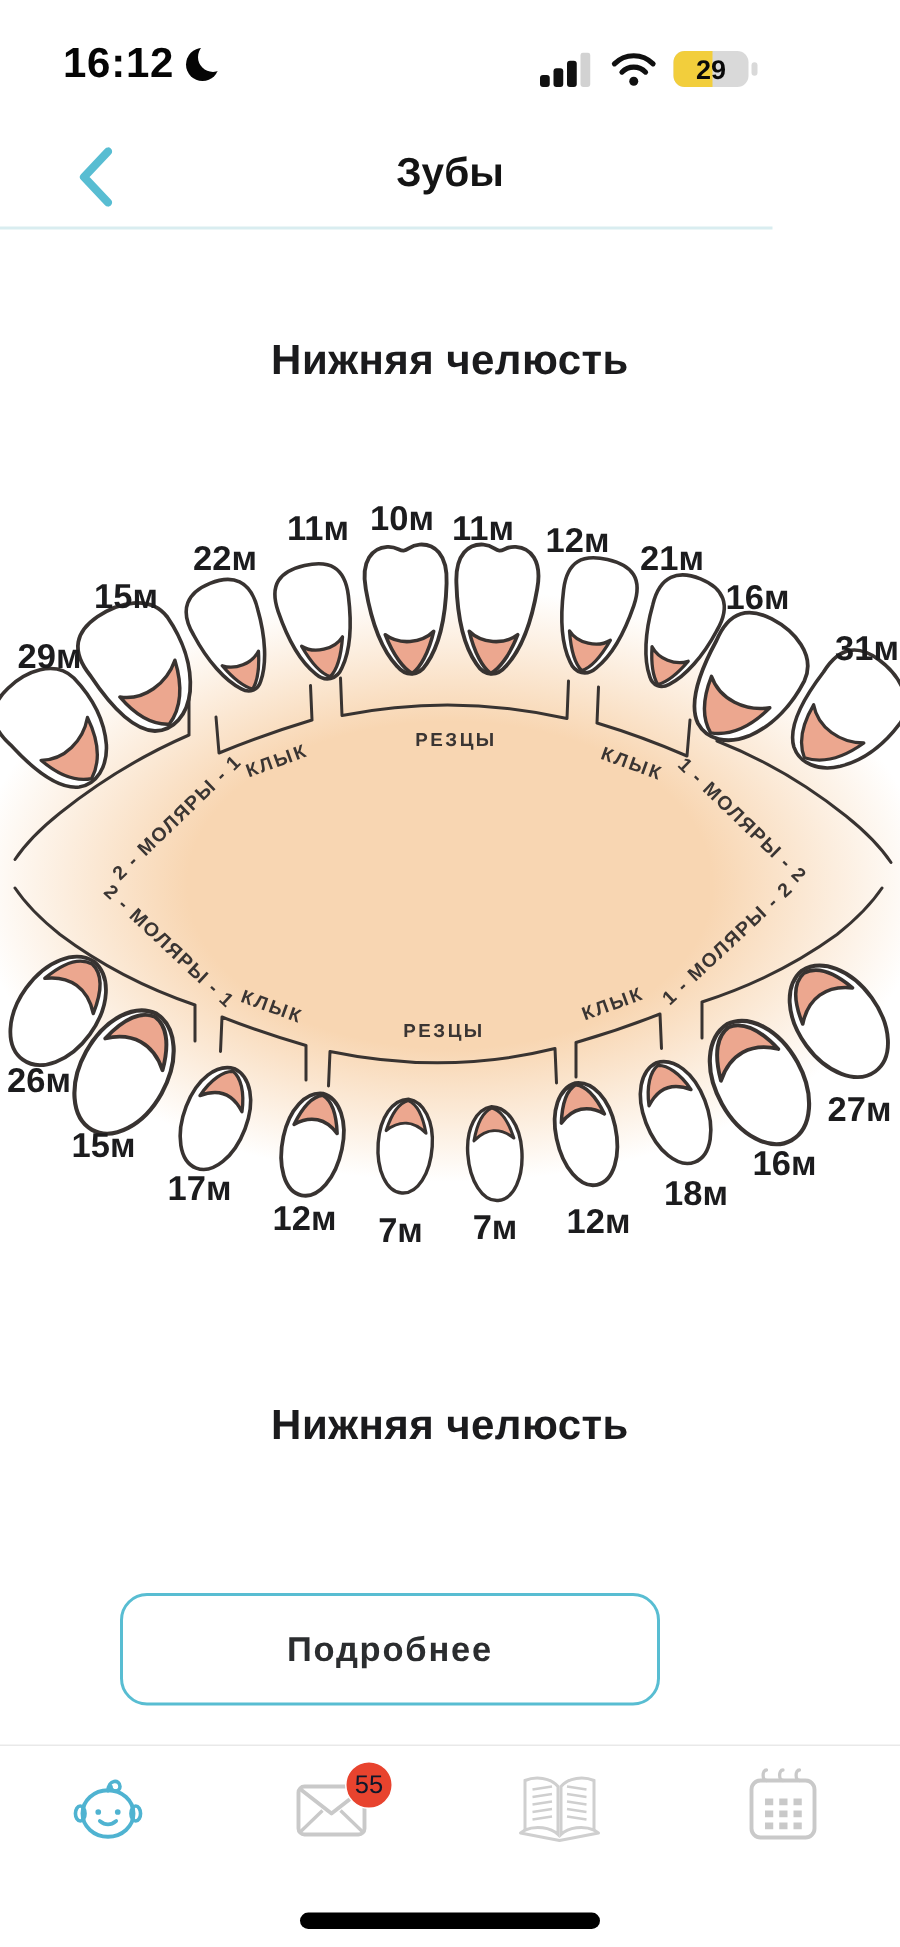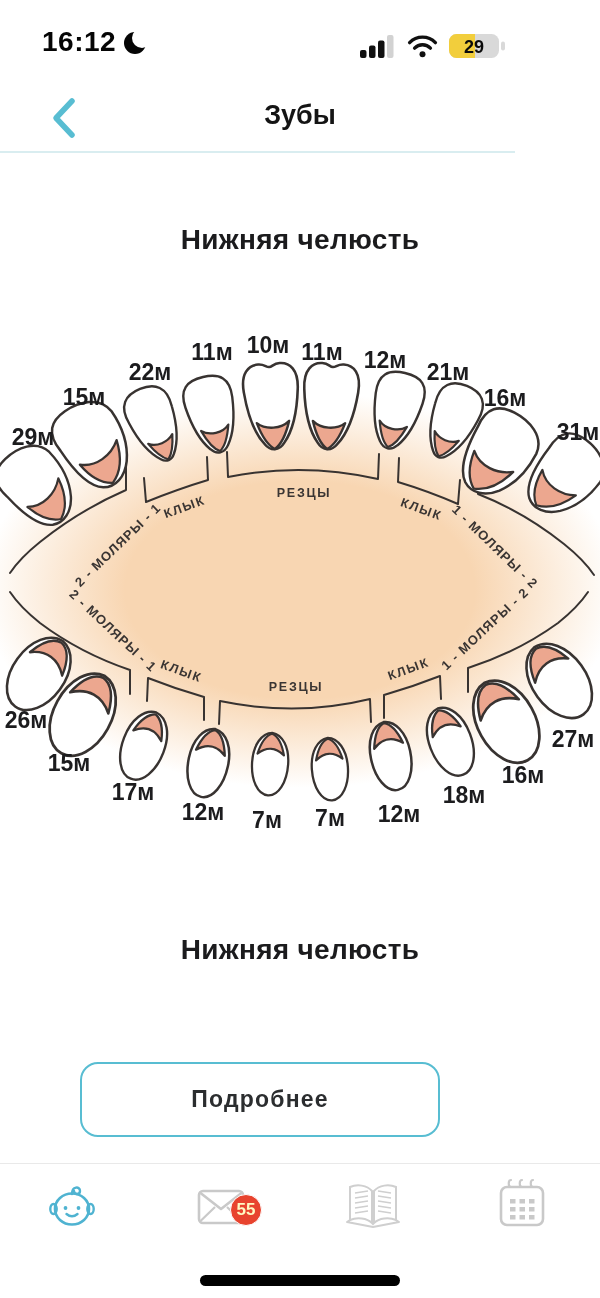--- a/index.html
+++ b/index.html
@@ -33,22 +33,22 @@
   
   .details-btn{position:absolute;left:80px;top:1062px;width:360px;height:75px;
     border:2.5px solid #58bdd2;border-radius:18px;background:#ffffff;
     font-family:"Liberation Sans",sans-serif;font-size:23px;font-weight:700;color:#2b2d2f;
     letter-spacing:1.2px;cursor:pointer;}
   
   .tab-bar{position:absolute;left:0;top:1163px;width:600px;height:135px;border-top:1.5px solid #e9e9e9;background:#fff;}
   .tab-item{position:absolute;top:0;width:150px;height:90px;cursor:pointer;}
   .tab-item svg{position:absolute;}
   .badge{position:absolute;left:80px;top:10px;width:30px;height:30px;border-radius:50%;
-    background:#e8432e;color:#fef9c3;font-size:17px;font-weight:700;display:flex;
-    align-items:center;justify-content:center;border:1.5px solid #fff;margin-top:20px;}
+    background:#e8432e;color:#0f172a;font-size:17px;font-weight:400;display:flex;
+    align-items:center;justify-content:center;border:1.5px solid #fff;}
   .home-indicator{position:absolute;left:200px;top:1275px;width:200px;height:11px;border-radius:6px;background:#000;}
 </style>
 </head>
 <body>
 
 <div class="status-bar">
   <div class="status-left">
     <span class="status-time">16:12</span>
     <svg width="27" height="27" viewBox="0 0 27 27">
       <circle cx="12" cy="14" r="11" fill="#050505"></circle>

